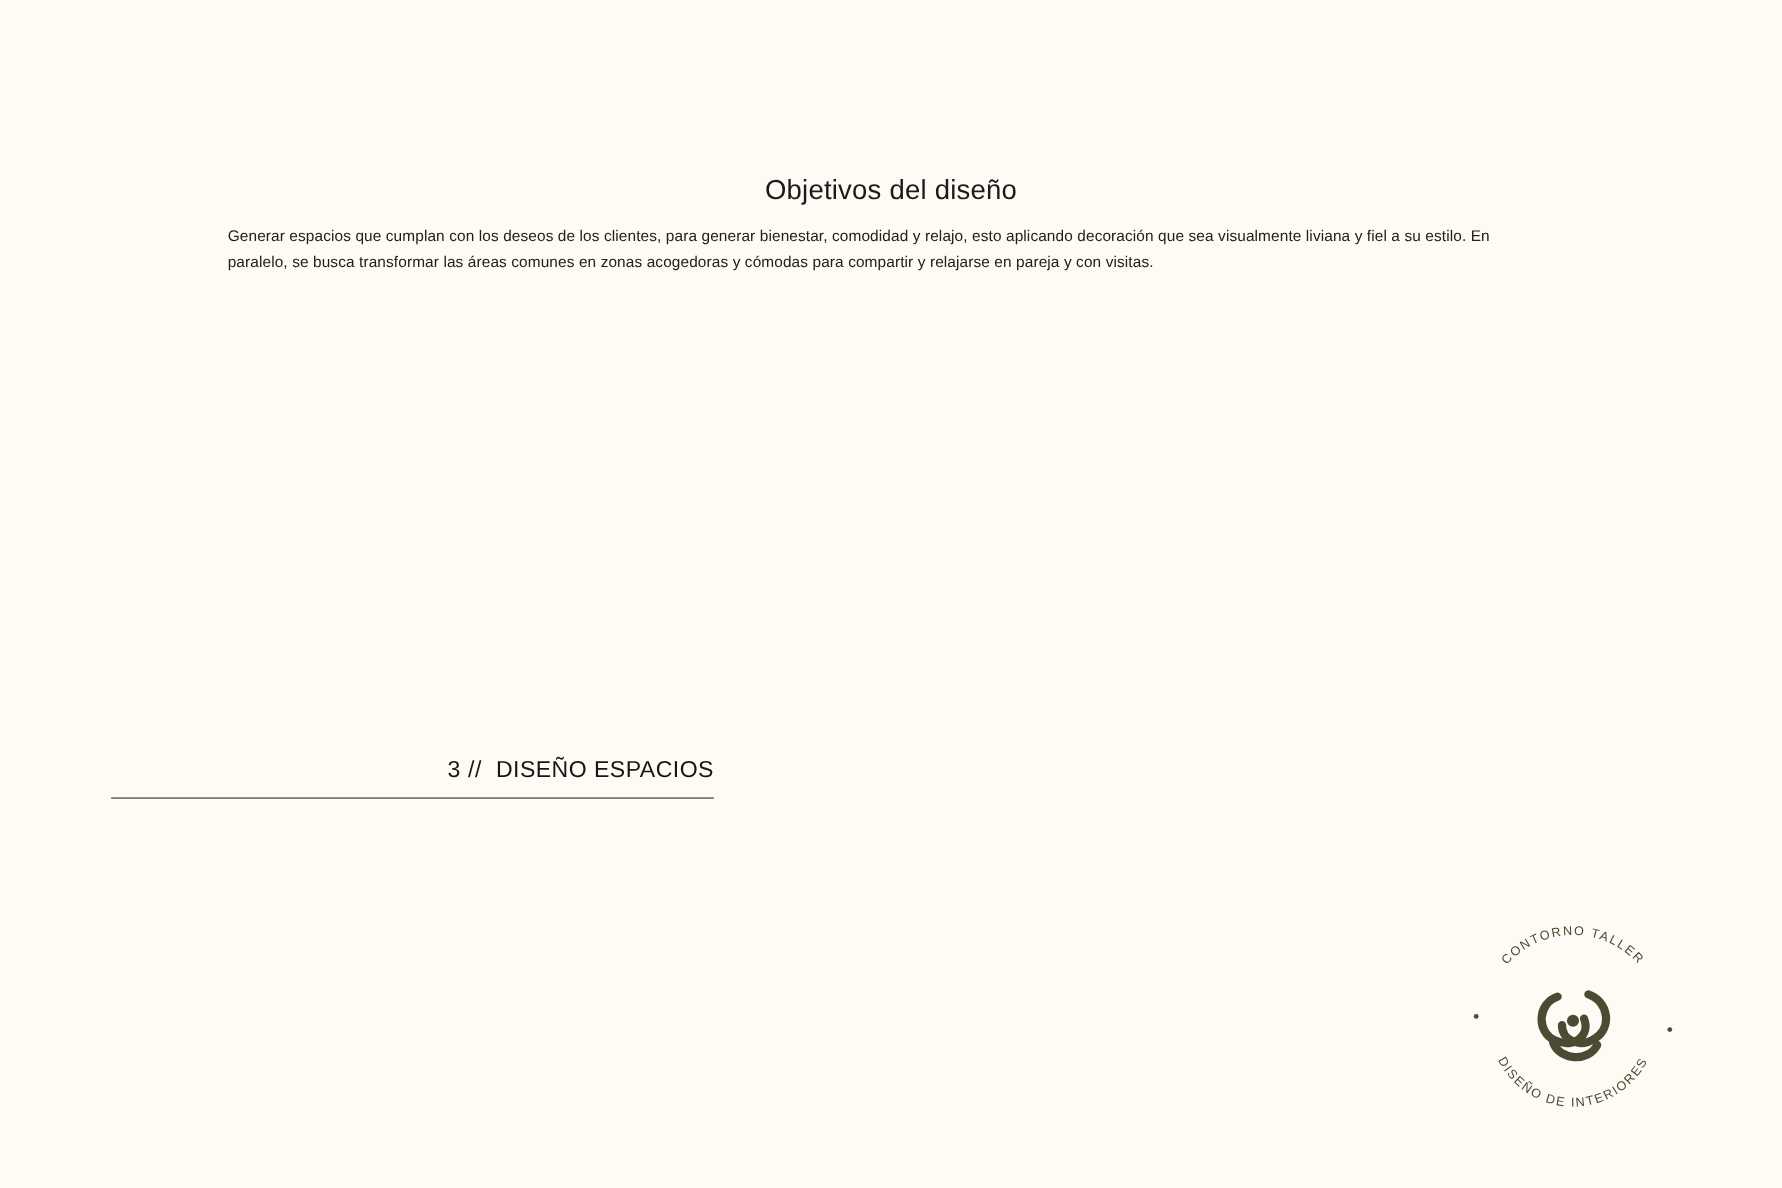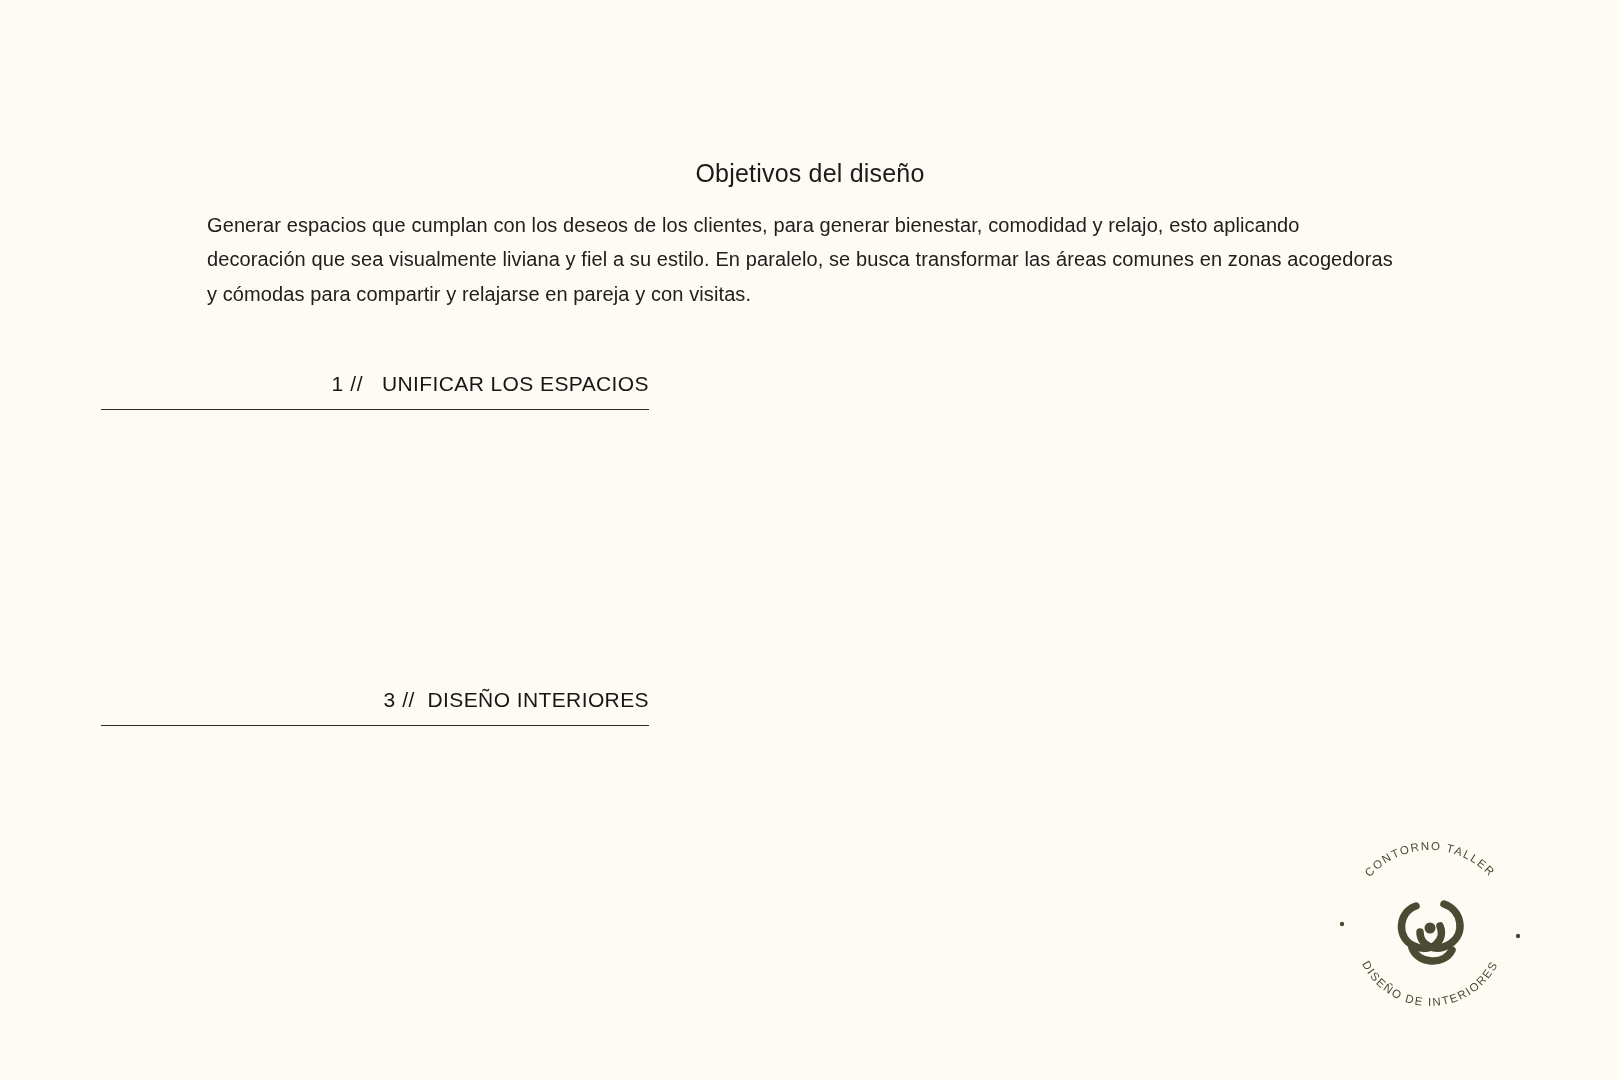--- a/index.html
+++ b/index.html
@@ -34,21 +34,21 @@
     letter-spacing: 0.2px;
     color: #1b1b1b;
   }
 
   
   .intro {
     position: absolute;
     left: 207px;
     top: 188px;
     width: 1190px;
-    font-size: 20px;
+    font-size: 14px;
     line-height: 1.72;
     font-weight: 400;
     color: #20201e;
     letter-spacing: 0.1px;
   }
 
   
   .objective {
     position: absolute;
     width: 548px;
@@ -93,28 +93,24 @@
 </style>
 </head>
 <body style="background: rgb(253, 251, 244);">
 
 <div class="page">
 
   <h1 class="doc-title">Objetivos del diseño</h1>
 
   <p class="intro">Generar espacios que cumplan con los deseos de los clientes, para generar bienestar, comodidad y relajo, esto aplicando decoración que sea visualmente liviana y fiel a su estilo. En paralelo, se busca transformar las áreas comunes en zonas acogedoras y cómodas para compartir y relajarse en pareja y con visitas.</p>
 
-  <div class="objective" id="obj-1">
-    <span class="obj-label"><span class="obj-num">1 //</span>&nbsp;&nbsp; <span>UNIFICAR LOS ESPACIOS</span></span>
-    <span class="obj-rule"></span>
-  </div>
 
 
   <div class="objective" id="obj-3">
-    <span class="obj-label"><span class="obj-num">3 //</span>&nbsp; <span>DISEÑO INTERIORES</span></span>
+    <span class="obj-label"><span class="obj-num">3 //</span>&nbsp; <span>DISEÑO ESPACIOS</span></span>
     <span class="obj-rule"></span>
   </div>
 
 
   <div class="logo-stamp">
     <svg viewBox="0 0 220 220" xmlns="http://www.w3.org/2000/svg" aria-hidden="true">
       <defs>
         <path id="arcTop" d="M 30,110 A 80,80 0 0 1 190,110"></path>
         <path id="arcBottom" d="M 34,110 A 76,76 0 0 0 186,110"></path>
       </defs>

